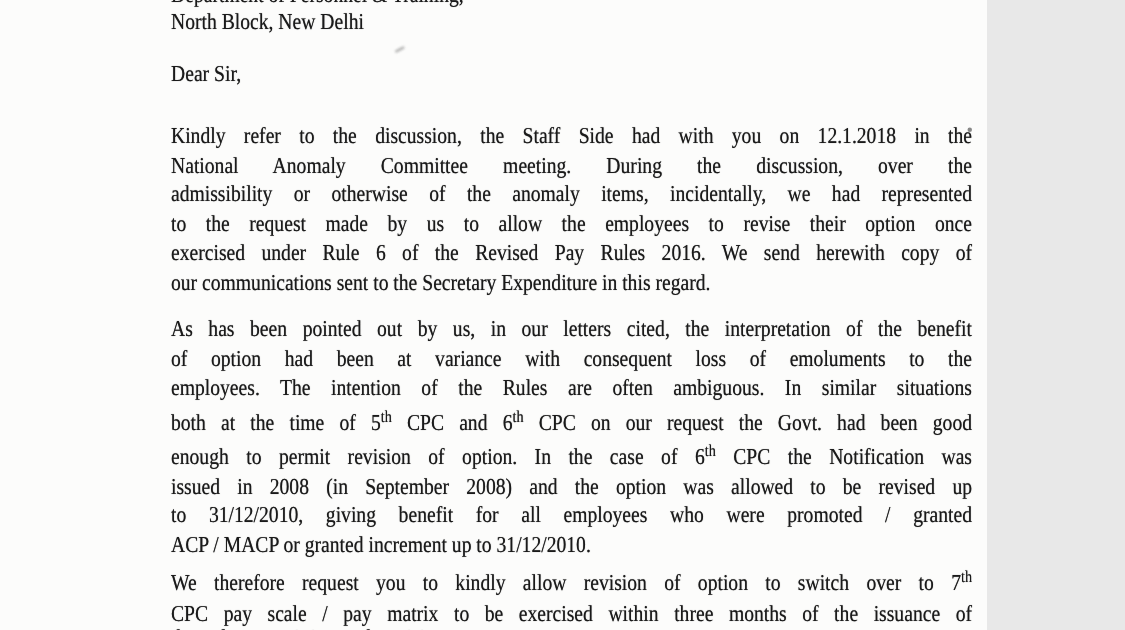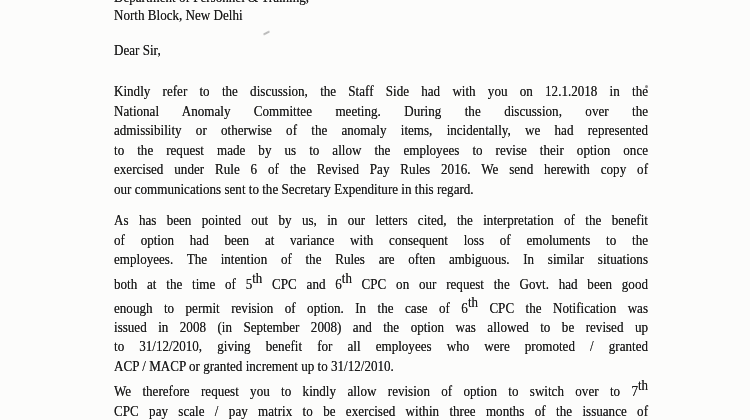--- a/index.html
+++ b/index.html
@@ -1,18 +1,18 @@
 <!DOCTYPE html>
 <html><head>
 <meta charset="utf-8">
 <style>
   html,body{margin:0;padding:0;background:#e8e8e8;}
   .page{
     position:relative;
-    width:750px;height:420px;
+    width:658px;height:420px;
     background:#fcfcfb;
     overflow:hidden;
     font-family:"Liberation Serif","DejaVu Serif",serif;
     color:#1a1a1a;
   }
   .content{
     position:absolute;left:114px;top:0;width:620px;
     transform:scaleX(0.8613);
     transform-origin:0 0;
     filter:blur(0.22px);
@@ -26,21 +26,21 @@
   .j{text-align:justify;text-align-last:justify;}
   .left{text-align:left;text-align-last:left;white-space:nowrap;}
   .address{top:-12px;}
   .address .line{line-height:18px;}
   .salutation-block{top:40px;}
   .para1{top:81px;}
   .para2{top:210px;}
   .para3{top:375px;}
   .para3 .line{line-height:20.5px;}
   .nudge-up{margin-top:-5px;}
-  .sup{font-size:15px;vertical-align:5.5px;}
+  .sup{font-size:11px;vertical-align:5.5px;}
   .art-dot{
     position:absolute;left:645px;top:85px;width:3px;height:3px;
     background:rgba(40,40,40,0.55);border-radius:50%;
   }
   .art-smudge{
     position:absolute;left:263px;top:32px;width:7px;height:2px;
     background:rgba(110,110,110,0.45);
     transform:rotate(-28deg);
     border-radius:2px;
     filter:blur(0.6px);

